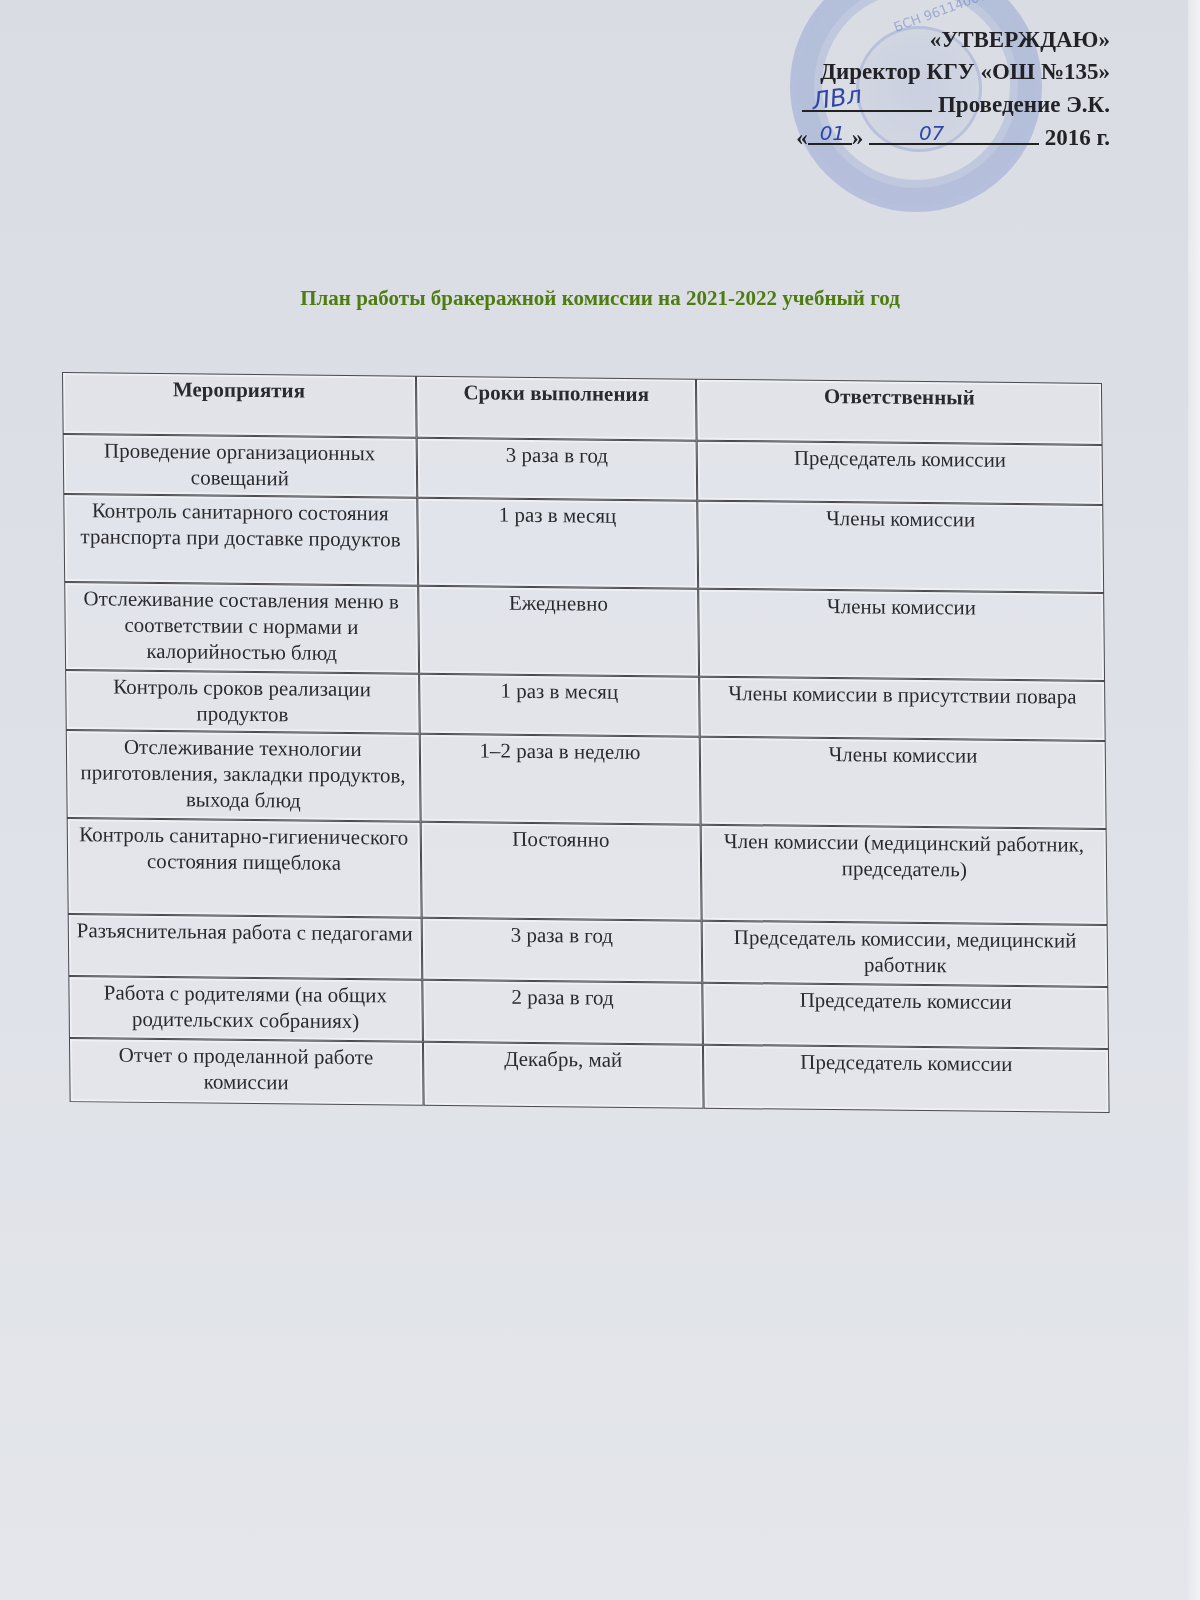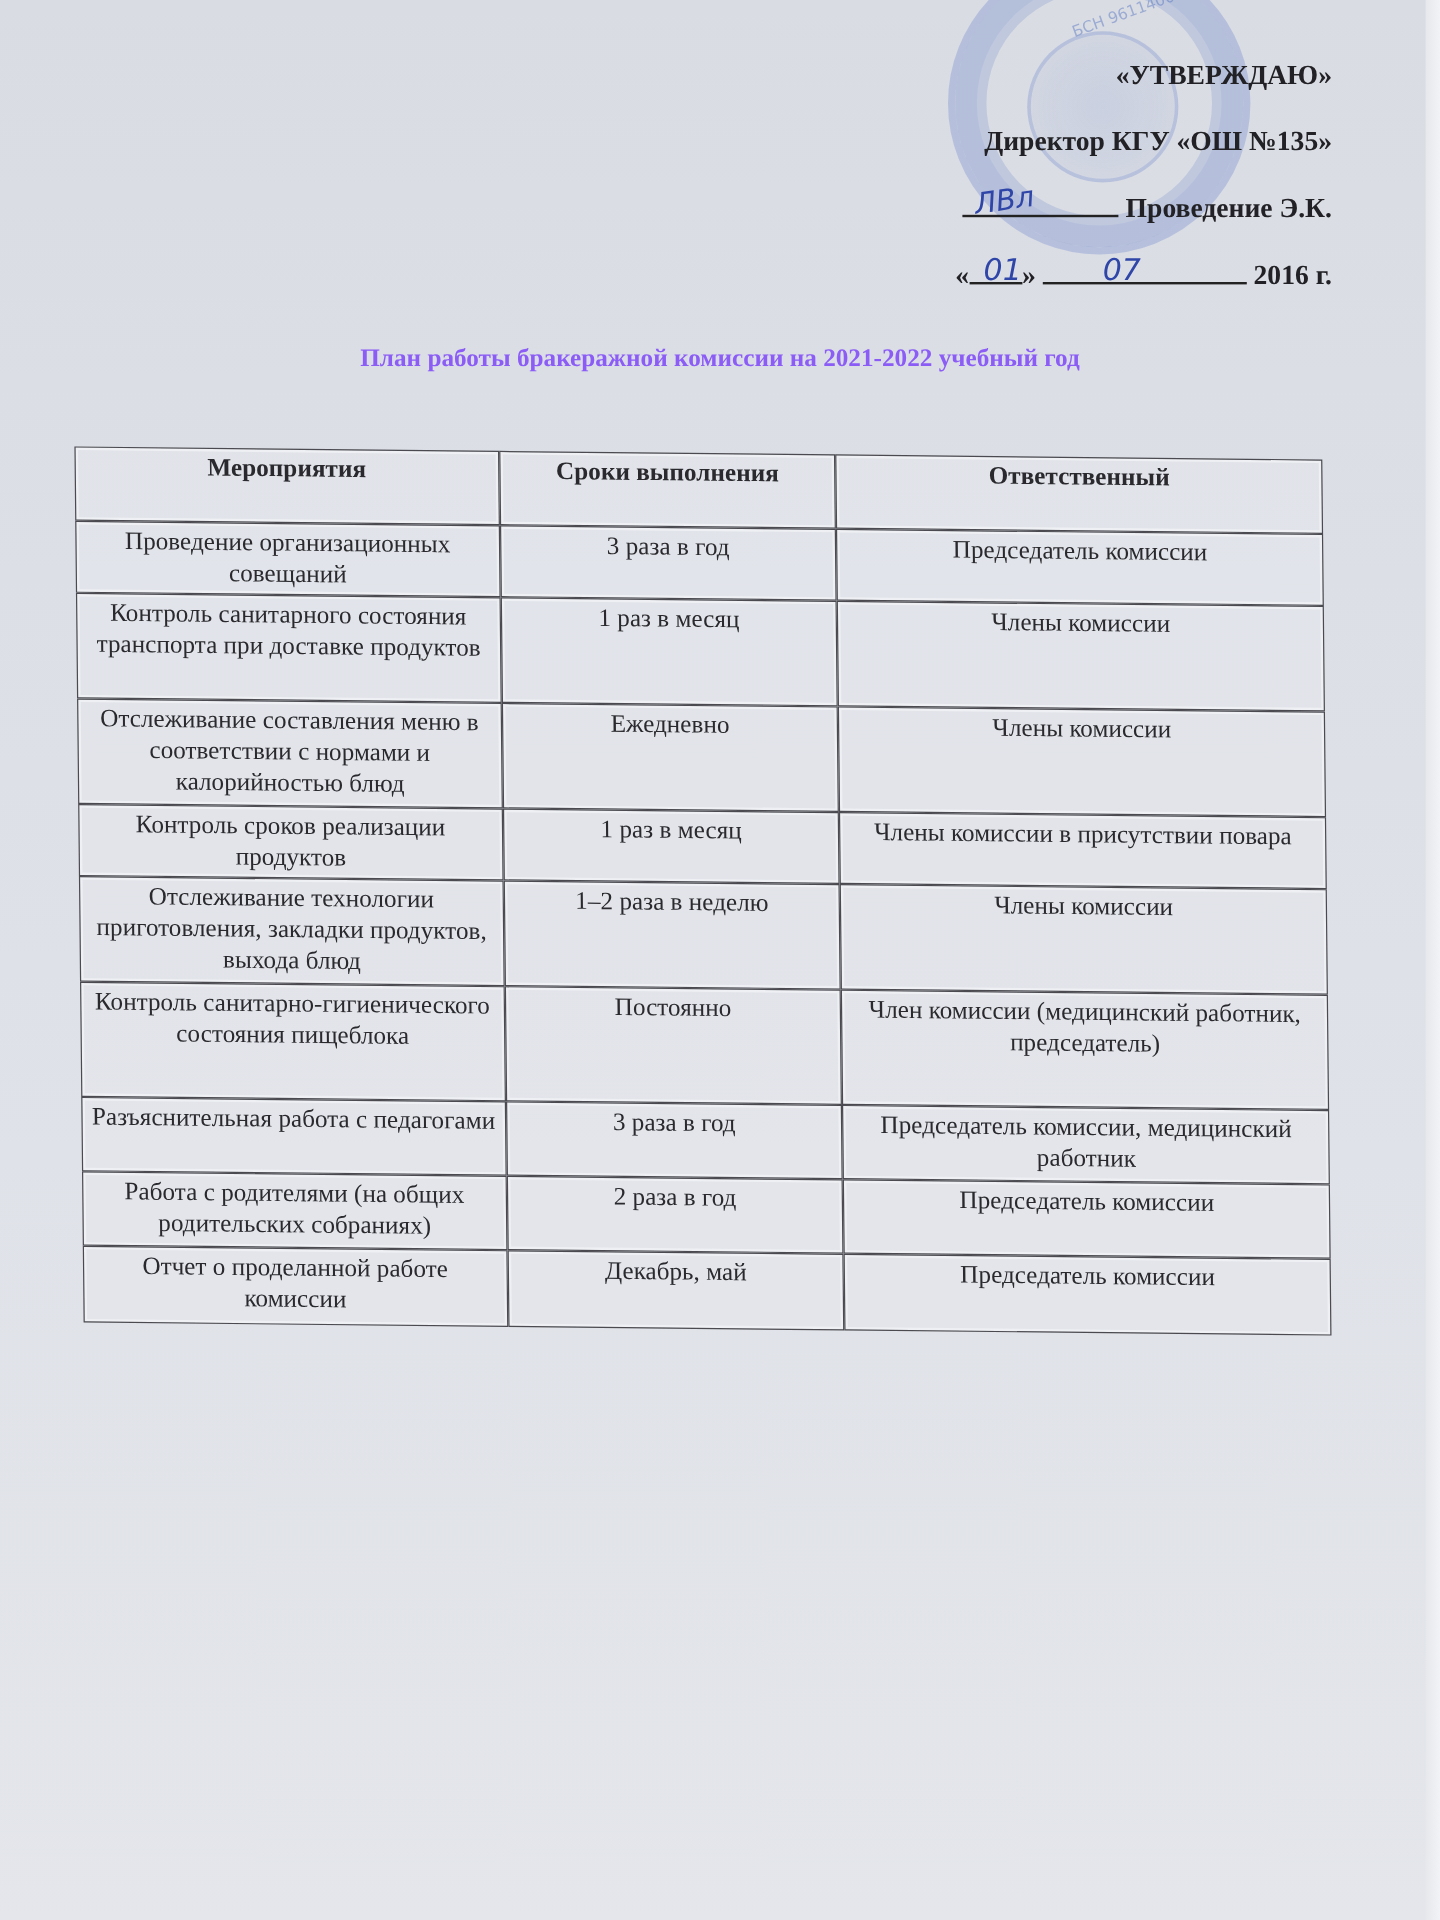--- a/index.html
+++ b/index.html
@@ -26,37 +26,37 @@
       background: radial-gradient(circle, rgba(90,120,200,0.12), rgba(90,120,200,0.04));
     }
     .stamp-text {
       position: absolute; left: 95px; top: 36px; font-family: "DejaVu Sans", sans-serif;
       font-size: 13px; color: rgba(80,110,190,0.45); transform: rotate(-20deg);
     }
     .approval {
       position: absolute; right: 90px; top: 24px; text-align: right;
       font-weight: bold; font-size: 23px; line-height: 32px; color: #222226;
     }
-    .approval .line { white-space: nowrap; margin-top: 23px; }
+    .approval .line { white-space: nowrap; }
     .approval .under {
       display: inline-block; border-bottom: 2px solid #222; vertical-align: baseline;
       position: relative; height: 22px;
     }
     .sign-ink {
       position: absolute; left: 10px; top: -6px; font-family: "DejaVu Sans", sans-serif;
       font-style: italic; font-weight: normal; color: #2f46a8; font-size: 24px;
       transform: rotate(-8deg);
     }
     .ink {
       position: absolute; left: 12px; top: -4px; font-family: "DejaVu Sans", sans-serif;
-      font-style: italic; font-weight: normal; color: #2f46a8; font-size: 25px;
+      font-style: italic; font-weight: normal; color: #2f46a8; font-size: 20px;
     }
     .doc-title {
       position: absolute; left: 0; width: 1200px; top: 286px; text-align: center;
-      font-weight: bold; font-size: 21px; color: #8b5cf6;
+      font-weight: bold; font-size: 21px; color: #4d7c0f;
     }
     .plan-table {
       position: absolute; left: 62px; top: 372px; width: 1040px;
       transform: skewY(1.2deg) rotate(-0.6deg); transform-origin: left top;
     }
     table { border-collapse: separate; border-spacing: 0; width: 100%; }
     td, th {
       border: 1.5px solid #4a4a50;
       box-shadow: inset 0 0 0 2px #eef0f3;
       vertical-align: top; text-align: center;

